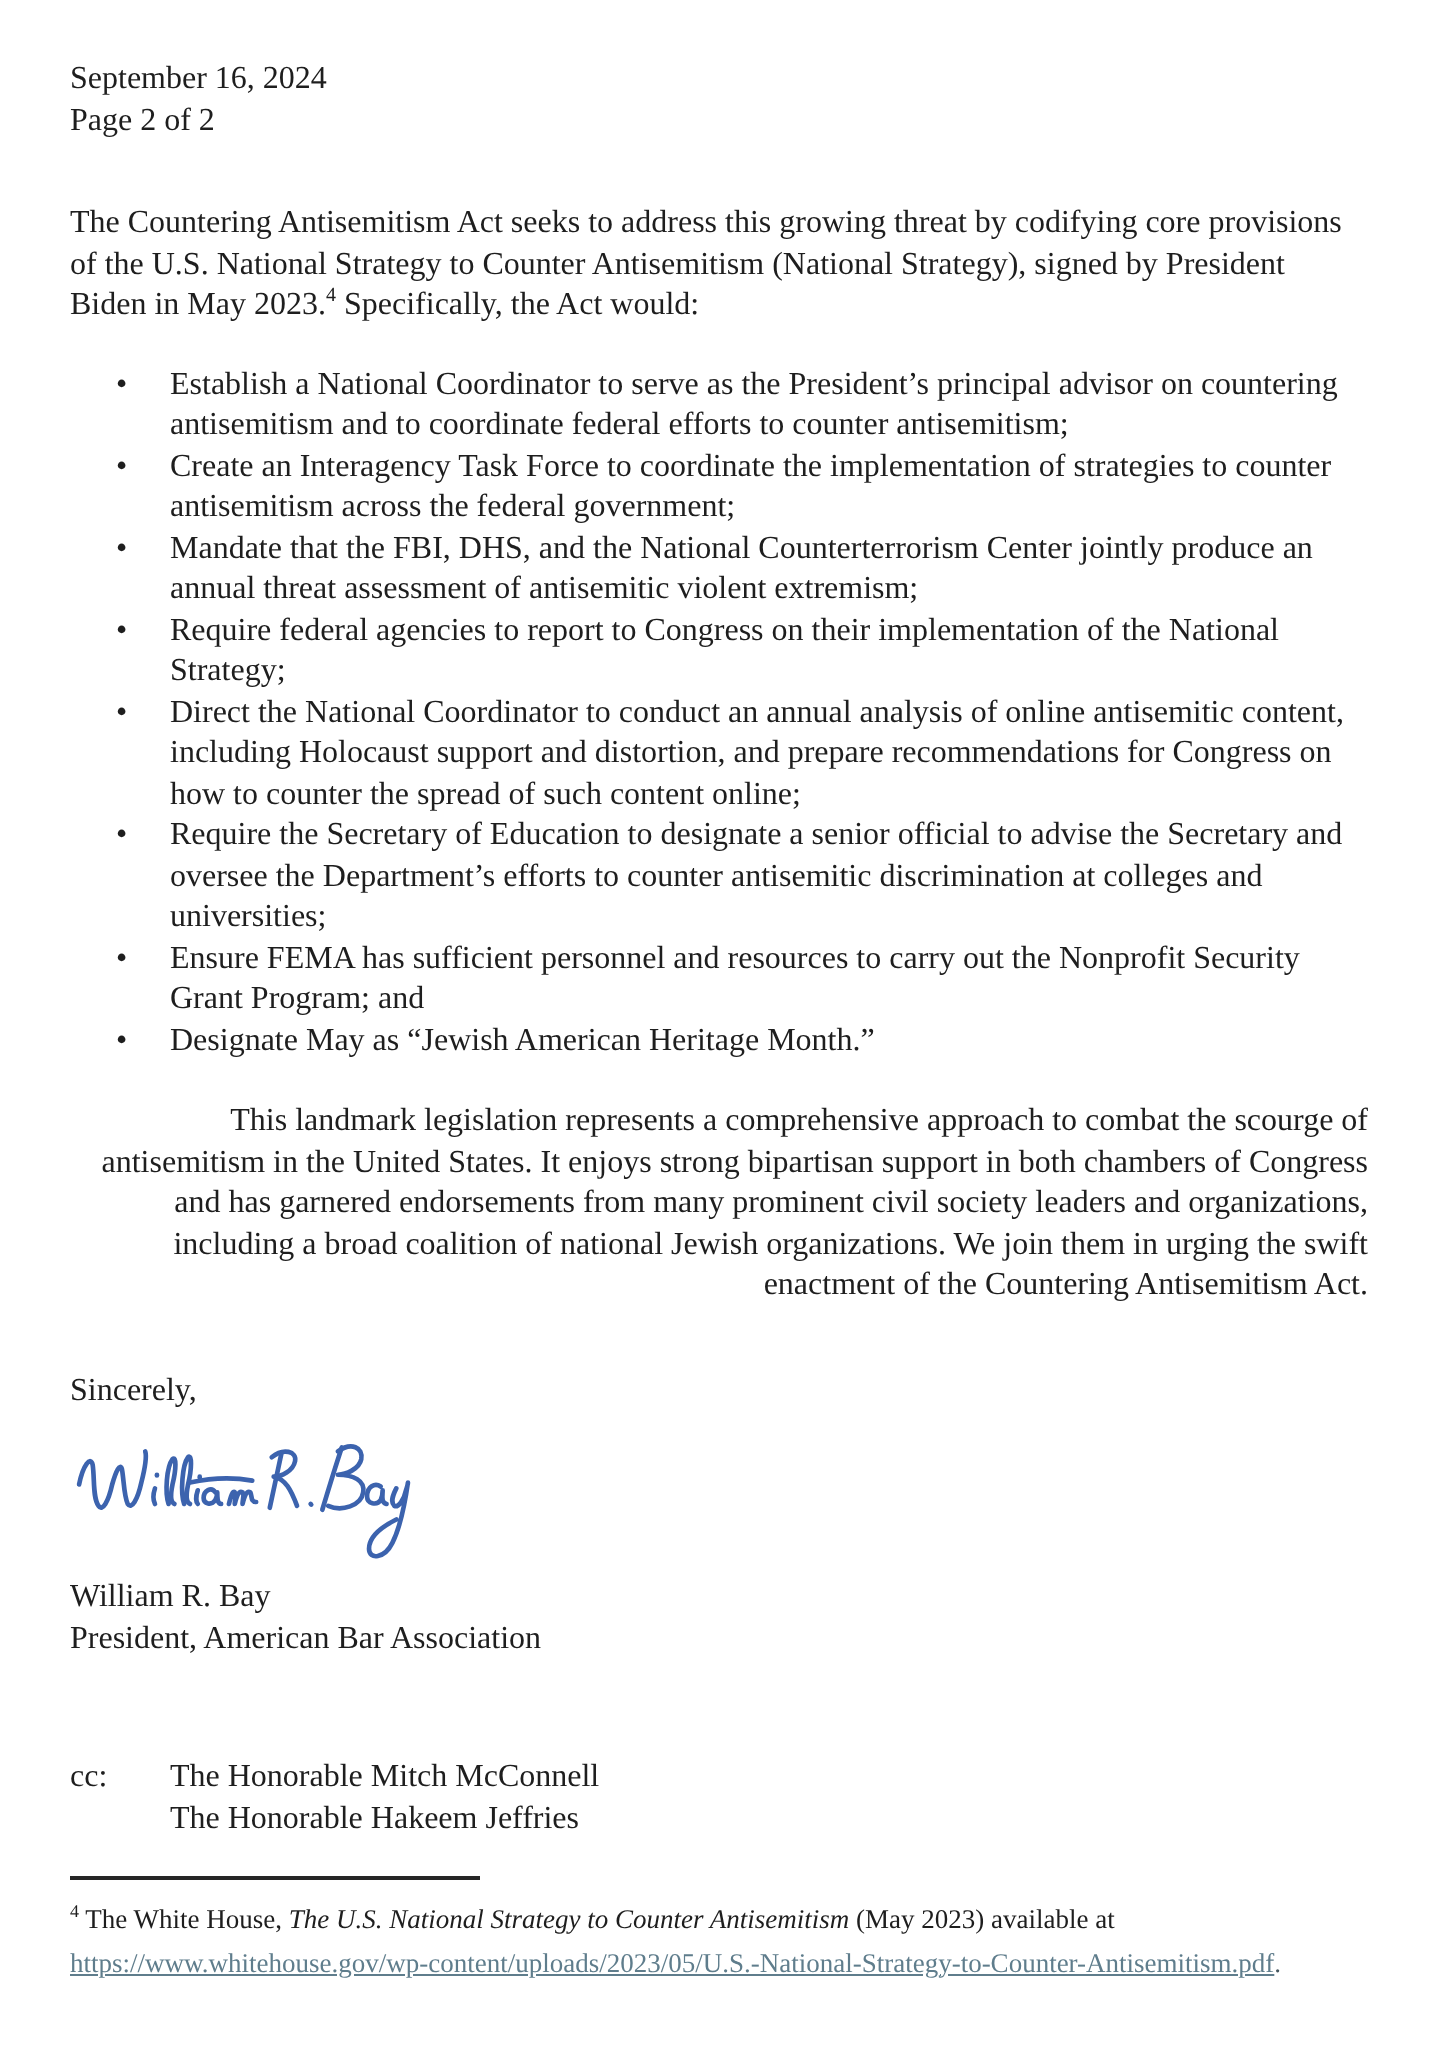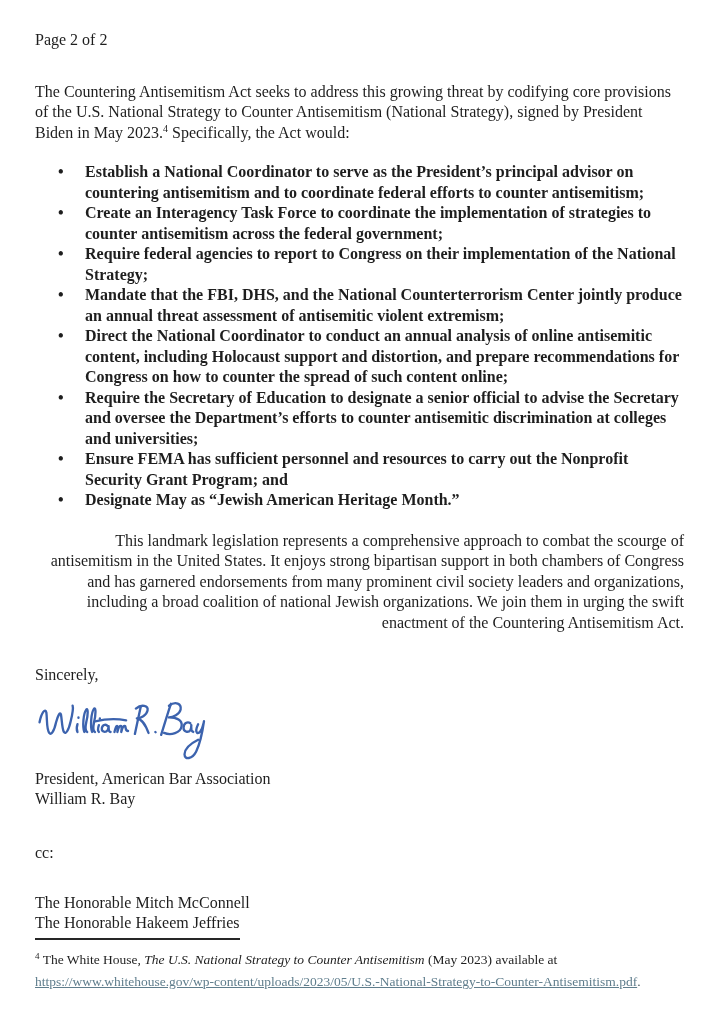--- a/index.html
+++ b/index.html
@@ -26,42 +26,40 @@
   .intro { margin-top: 31px; }
   sup.fnref {
     font-size: 10px;
     line-height: 0;
     vertical-align: super;
   }
   ul.bullets {
     list-style: none;
     margin: 19px 0 0 0;
     padding: 0;
-    font-weight: bold;
   }
   ul.bullets li {
     position: relative;
     padding-left: 50px;
     margin: 0;
   }
   ul.bullets li::before {
     content: "\2022";
     position: absolute;
     left: 23px;
     top: 0;
   }
   .closing { margin-top: 20px; text-align: right; }
   .sincerely { margin-top: 32px; }
   .signature-wrap { margin: 9px 0 2px -2px; height: 72px; }
   .signature-wrap svg { display: block; }
   .signer div { white-space: nowrap; }
   .cc-block {
-    margin-top: 33px;
+    margin-top: 49px;
     display: flex;
-    flex-direction: column;
   }
   .cc-label { width: 50px; flex: 0 0 50px; }
   .footnote {
     position: absolute;
     left: 35px;
     right: 34px;
     top: 938px;
     font-size: 13.5px;
     line-height: 21.5px;
   }
@@ -83,30 +81,31 @@
     word-break: break-all;
   }
   .fn-period { color: #44565e; }
 </style>
 </head>
 <body>
 
 <div class="page">
 
   <div class="dateline">
+    <div>September 16, 2024</div>
     <div>Page 2 of 2</div>
   </div>
 
   <p class="para intro"><span>The Countering Antisemitism Act seeks to address this growing threat by codifying core provisions of the U.S. National Strategy to Counter Antisemitism (National Strategy), signed by President Biden in May 2023.</span><sup class="fnref">4</sup><span> Specifically, the Act would:</span></p>
 
   <ul class="bullets">
     <li>Establish a National Coordinator to serve as the President’s principal advisor on countering antisemitism and to coordinate federal efforts to counter antisemitism;</li>
     <li>Create an Interagency Task Force to coordinate the implementation of strategies to counter antisemitism across the federal government;</li>
+    <li>Mandate that the FBI, DHS, and the National Counterterrorism Center jointly produce an annual threat assessment of antisemitic violent extremism;</li>
     <li>Require federal agencies to report to Congress on their implementation of the National Strategy;</li>
-    <li>Mandate that the FBI, DHS, and the National Counterterrorism Center jointly produce an annual threat assessment of antisemitic violent extremism;</li>
     <li>Direct the National Coordinator to conduct an annual analysis of online antisemitic content, including Holocaust support and distortion, and prepare recommendations for Congress on how to counter the spread of such content online;</li>
     <li>Require the Secretary of Education to designate a senior official to advise the Secretary and oversee the Department’s efforts to counter antisemitic discrimination at colleges and universities;</li>
     <li>Ensure FEMA has sufficient personnel and resources to carry out the Nonprofit Security Grant Program; and</li>
     <li>Designate May as “Jewish American Heritage Month.”</li>
   </ul>
 
   <p class="para closing">This landmark legislation represents a comprehensive approach to combat the scourge of antisemitism in the United States. It enjoys strong bipartisan support in both chambers of Congress and has garnered endorsements from many prominent civil society leaders and organizations, including a broad coalition of national Jewish organizations. We join them in urging the swift enactment of the Countering Antisemitism Act.</p>
 
   <p class="para sincerely">Sincerely,</p>
 
@@ -132,22 +131,22 @@
 
       <path d="M141,9 C137,21 134,31 131,41"></path>
       <path d="M139,11 C146,6 152,9 151,15 C150,20 143,23 139,23 C147,23 153,26 152,32 C151,39 141,42 134,39"></path>
 
       <path d="M161,29 C158,27 154,29 154,34 C154,38 159,39 161,36 C162,34 162,31 162,31 C162,34 161,37 164,38"></path>
       <path d="M169,30 C167,34 166,37 168,39 C170,40 173,36 174,31 C175,28 175,27 175,27 C174,34 172,48 167,58 C163,66 155,67 155,61 C155,55 161,50 169,46"></path>
     </svg>
   </div>
 
   <div class="signer">
+    <div>William R. Bay</div>
     <div>President, American Bar Association</div>
-    <div>William R. Bay</div>
   </div>
 
   <div class="cc-block">
     <div class="cc-label">cc:</div>
     <div class="cc-names">
       <div>The Honorable Mitch McConnell</div>
       <div>The Honorable Hakeem Jeffries</div>
     </div>
   </div>
 

